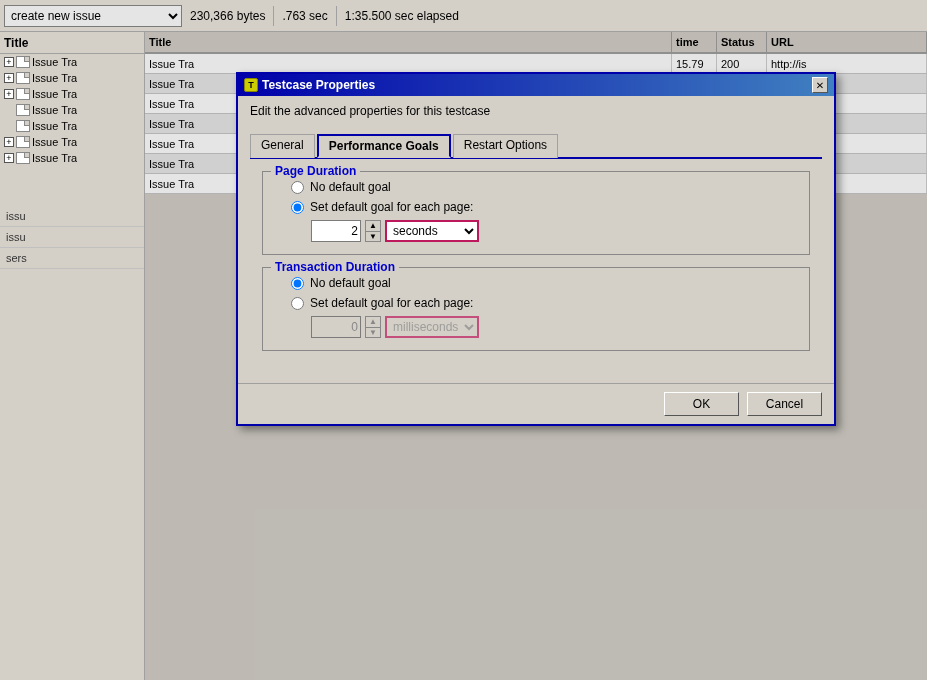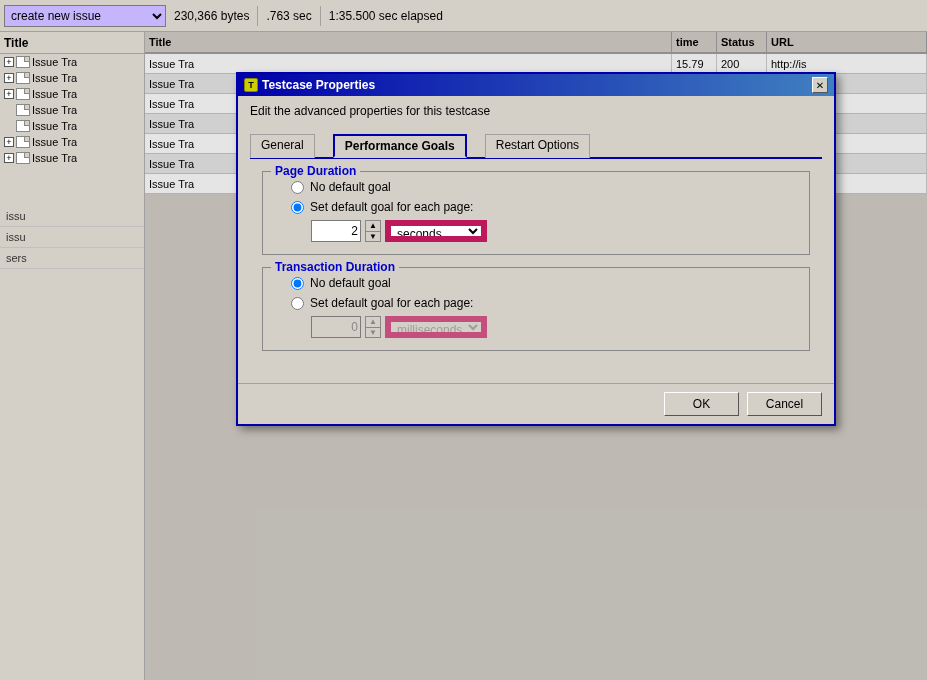--- a/index.html
+++ b/index.html
@@ -25,25 +25,25 @@
     }
     .toolbar-combo {
       display: flex;
       align-items: center;
       border: 1px solid #7b7b7b;
       background: white;
       height: 22px;
     }
     .toolbar-combo select {
       border: none;
-      background: #c4b5fd;
+      background: #e5e5e5;
       font-size: 12px;
       outline: none;
       padding: 0 2px;
-      width: 160px;
+      width: 176px;
       height: 20px;
     }
     .toolbar-item {
       font-size: 12px;
       color: #000;
     }
     .toolbar-separator {
       width: 1px;
       height: 20px;
       background: #a0a0a0;
@@ -234,21 +234,21 @@
     .dialog-subtitle {
       font-size: 12px;
       color: #000;
       margin-bottom: 15px;
     }
 
     
     .tabs {
       display: flex;
       border-bottom: 2px solid #0000aa;
-      gap: 16px;
+      gap: 0;
     }
     .tab {
       padding: 3px 10px;
       font-size: 12px;
       cursor: pointer;
       border: 1px solid #a0a0a0;
       border-bottom: none;
       background: #d4d0c8;
       margin-right: 2px;
       position: relative;
@@ -338,21 +338,21 @@
       justify-content: center;
       font-size: 8px;
       cursor: pointer;
       line-height: 1;
     }
     .spinner-btn:last-child {
       border-bottom: 1px solid #888;
     }
     .unit-select {
       height: 22px;
-      border: 6px solid #be185d;
+      border: 2px solid #be185d;
       font-size: 12px;
       background: white;
       padding: 0 2px;
     }
     .unit-select.disabled {
       background: #d4d0c8;
       color: #888;
     }
 
     

